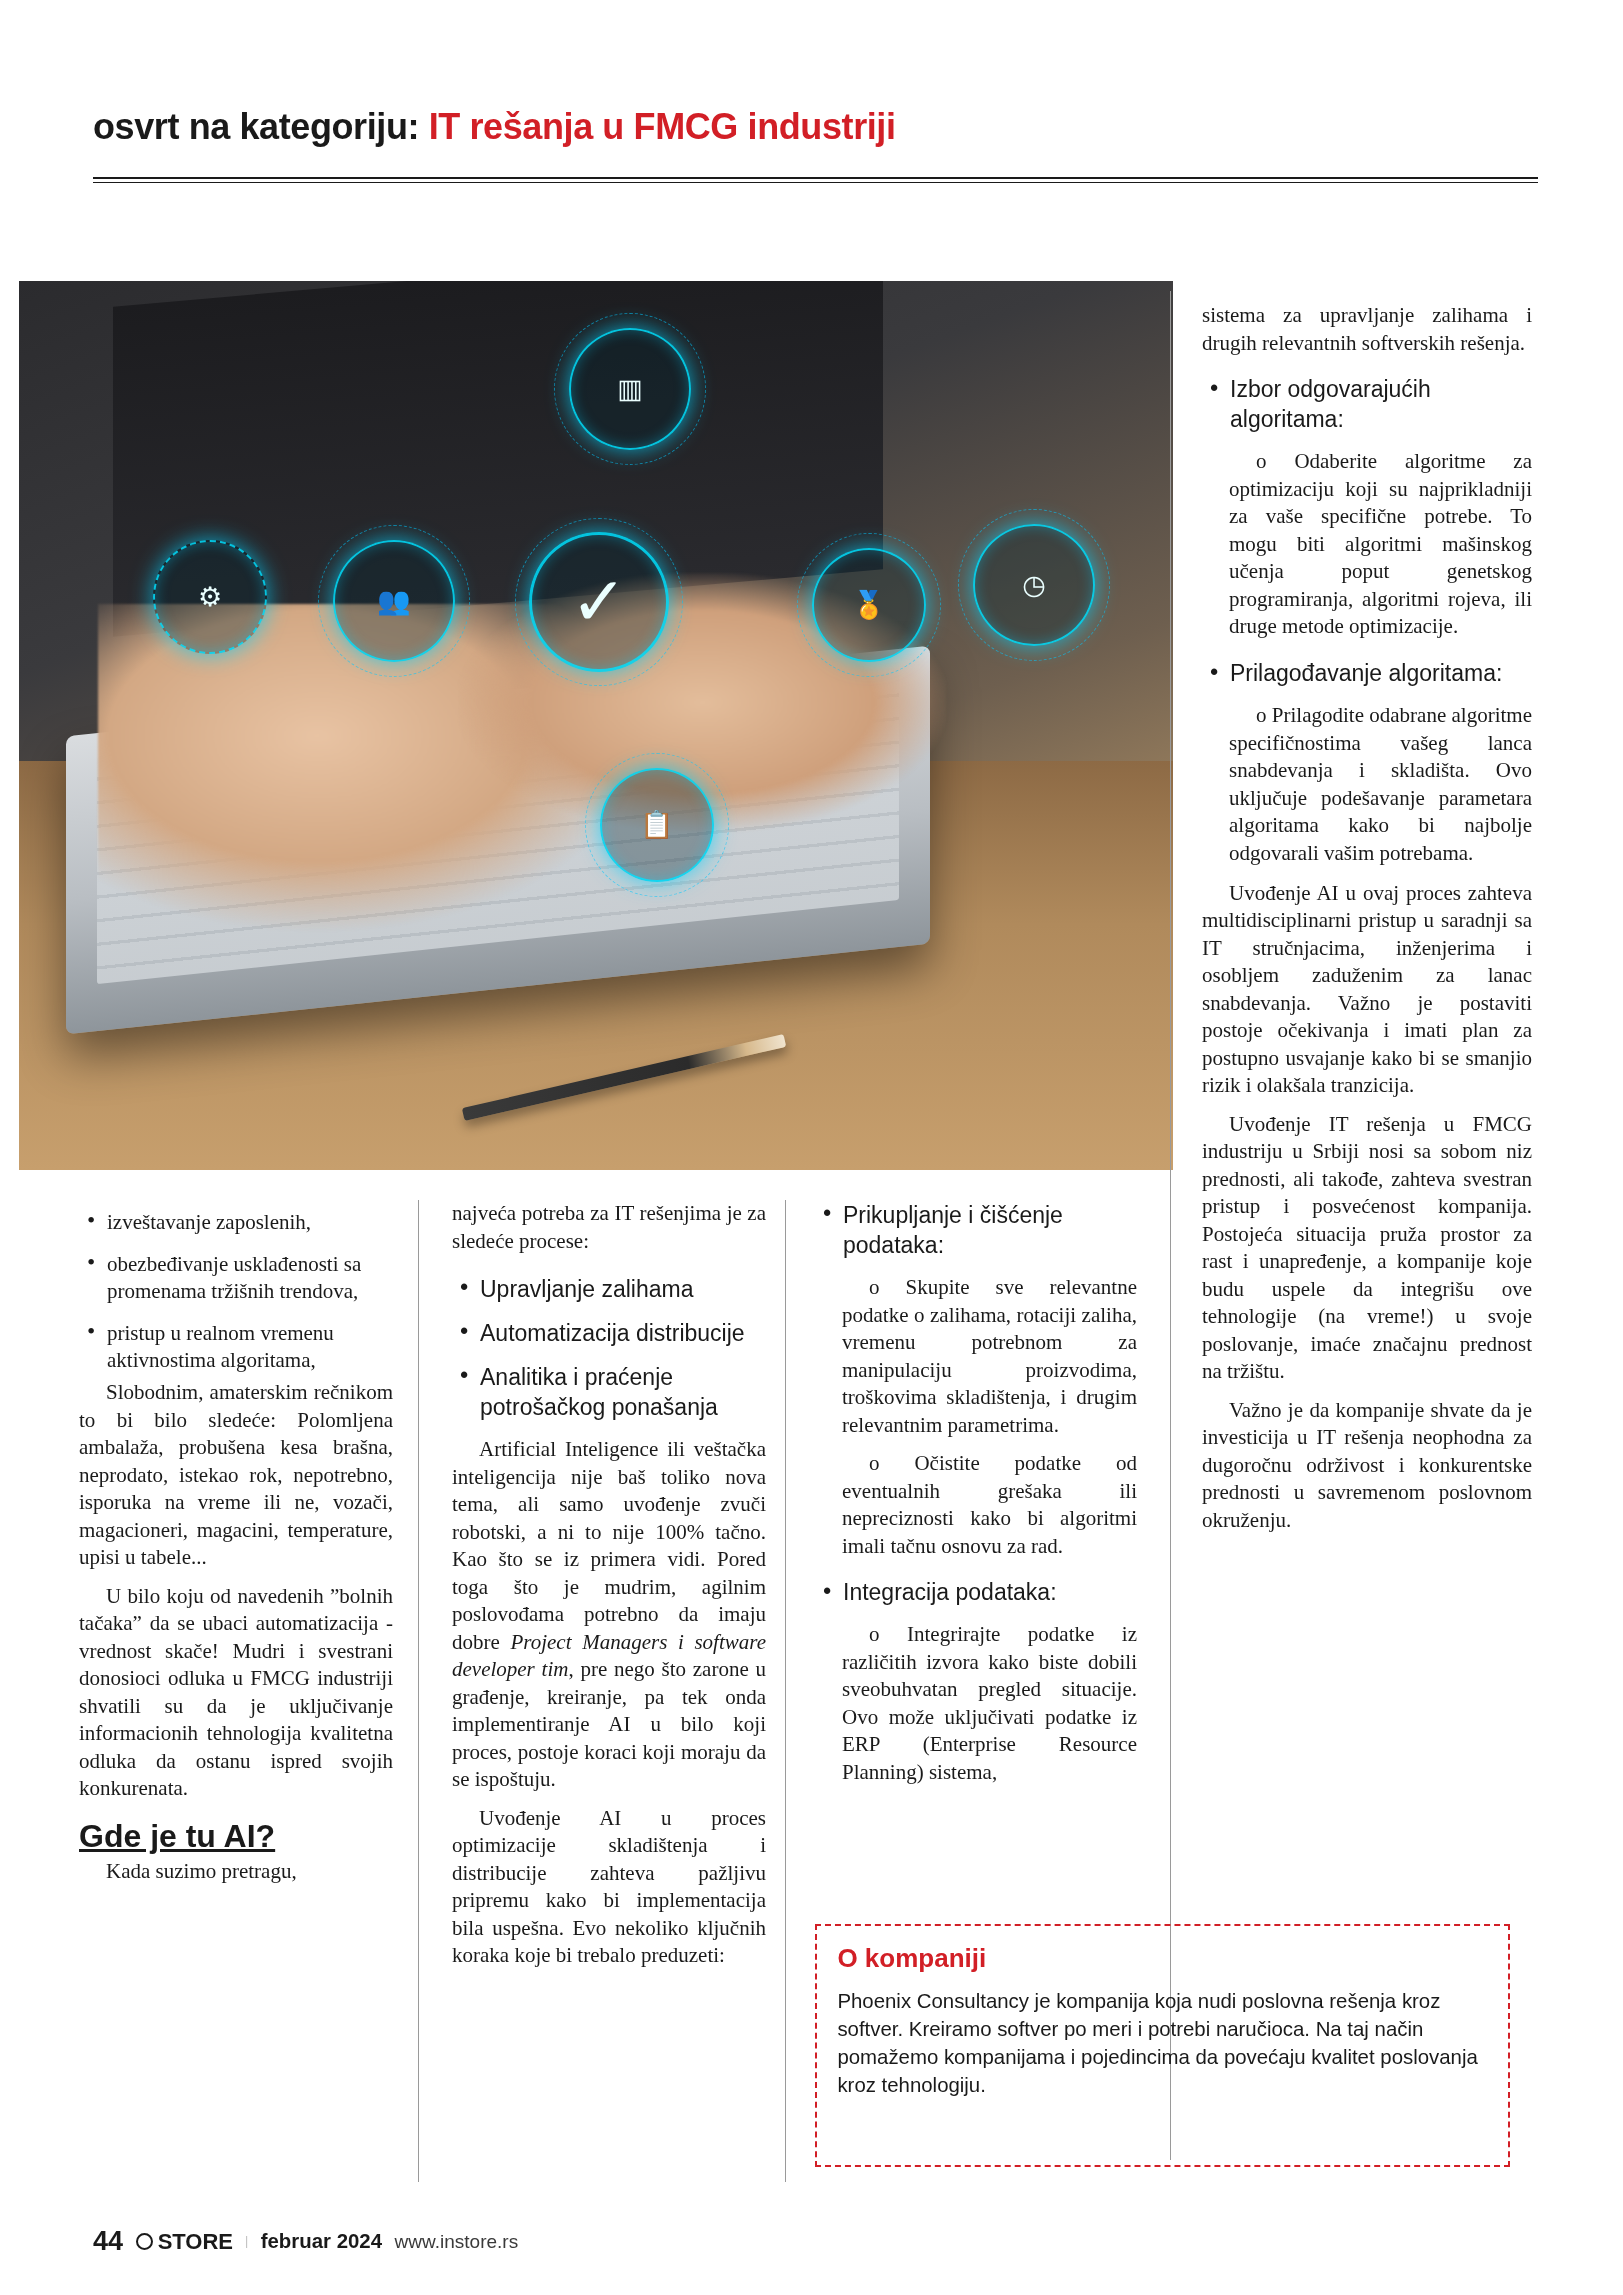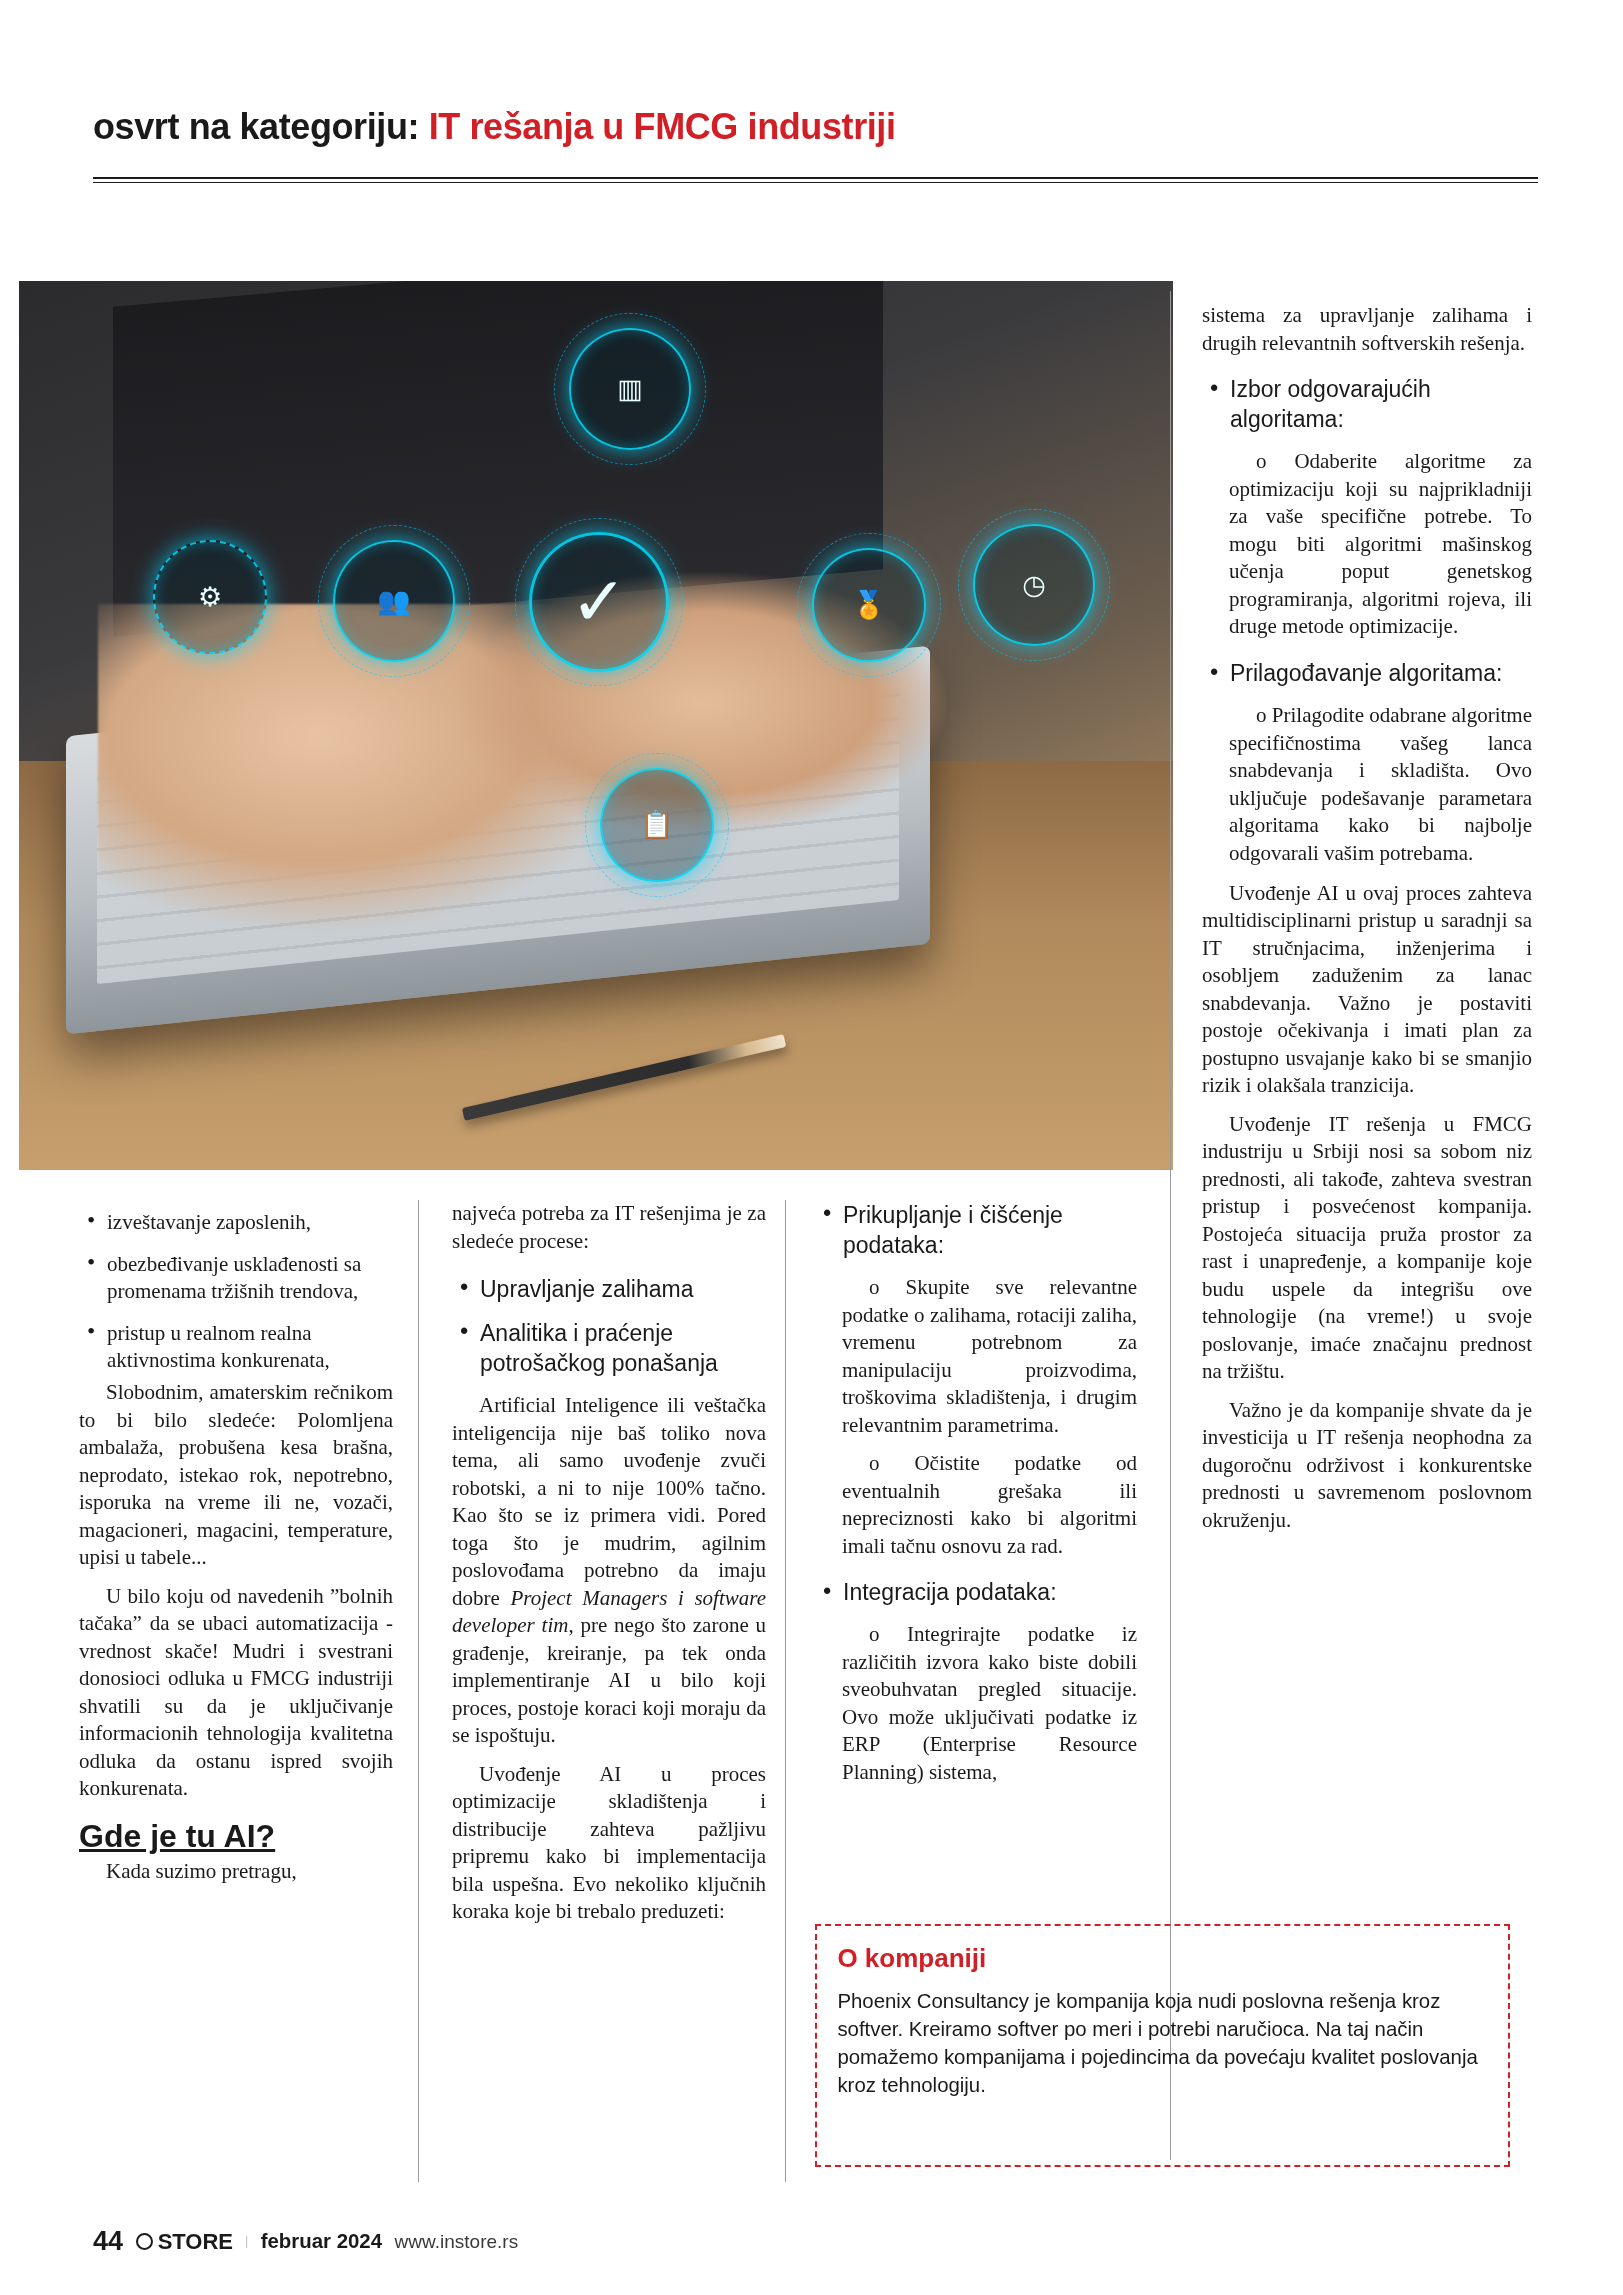--- a/index.html
+++ b/index.html
@@ -203,32 +203,33 @@
   </div>
 
   <div class="divider div1"></div>
   <div class="divider div2"></div>
   <div class="divider div3"></div>
 
   <div class="col col1">
     <ul class="bul">
       <li>izveštavanje zaposlenih,</li>
       <li>obezbeđivanje usklađenosti sa promenama tržišnih trendova,</li>
-      <li class="tight">pristup u realnom realna aktivnostima konkurenata,</li>
+      <li class="tight">pristup u realnom vremenu aktivnostima algoritama,</li>
     </ul>
     <p>Slobodnim, amaterskim rečnikom to bi bilo sledeće: Polomljena ambalaža, probušena kesa brašna, neprodato, istekao rok, nepotrebno, isporuka na vreme ili ne, vozači, magacioneri, magacini, temperature, upisi u tabele...</p>
     <p>U bilo koju od navedenih ”bolnih tačaka” da se ubaci automatizacija - vrednost skače! Mudri i svestrani donosioci odluka u FMCG industriji shvatili su da je uključivanje informacionih tehnologija kvalitetna odluka da ostanu ispred svojih konkurenata.</p>
     <h3>Gde je tu AI?</h3>
     <p>Kada suzimo pretragu,</p>
   </div>
 
   <div class="col col2">
     <p class="noind">najveća potreba za IT rešenjima je za sledeće procese:</p>
     <ul class="bul bold" style="margin-top:19px;">
       <li>Upravljanje zalihama</li>
+      <li>Automatizacija distribucije</li>
       <li>Analitika i praćenje potrošačkog ponašanja</li>
     </ul>
     <p style="margin-top:11px;"><span>Artificial Inteligence ili veštačka inteligencija nije baš toliko nova tema, ali samo uvođenje zvuči robotski, a ni to nije 100% tačno. Kao što se iz primera vidi. Pored toga što je mudrim, agilnim poslovođama potrebno da imaju dobre </span><em>Project Managers i software developer tim</em><span>, pre nego što zarone u građenje, kreiranje, pa tek onda implementiranje AI u bilo koji proces, postoje koraci koji moraju da se ispoštuju.</span></p>
     <p>Uvođenje AI u proces optimizacije skladištenja i distribucije zahteva pažljivu pripremu kako bi implementacija bila uspešna. Evo nekoliko ključnih koraka koje bi trebalo preduzeti:</p>
   </div>
 
   <div class="col col3">
     <ul class="bul bold">
       <li>Prikupljanje i čišćenje podataka:</li>
     </ul>

